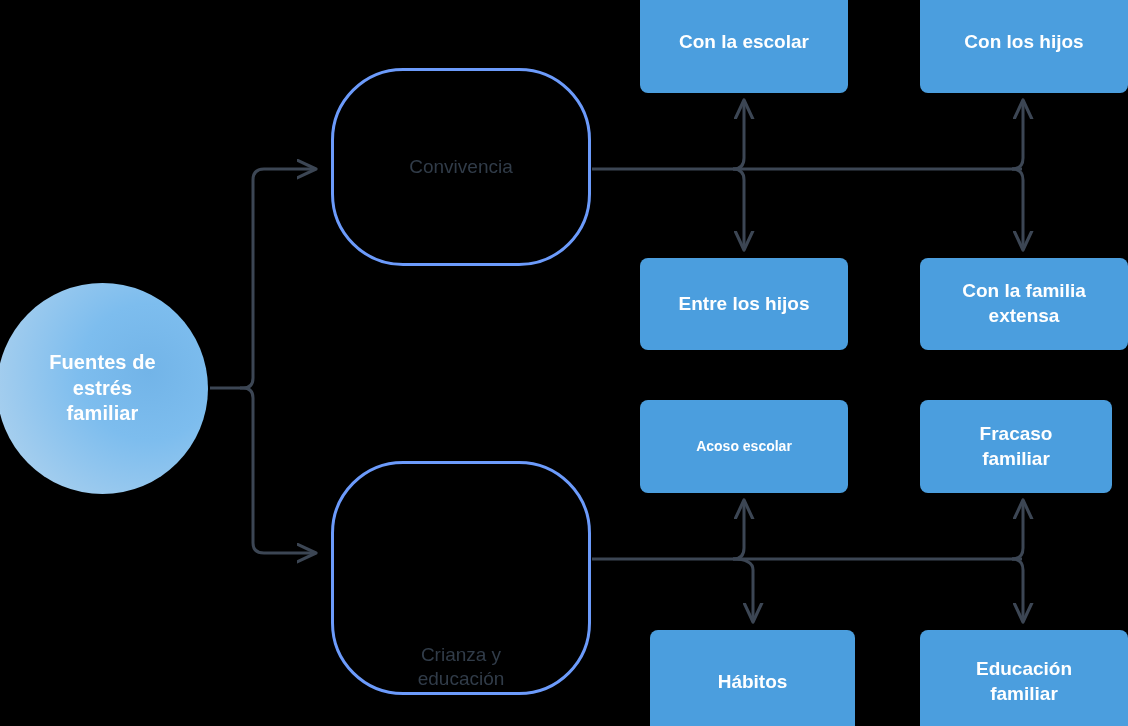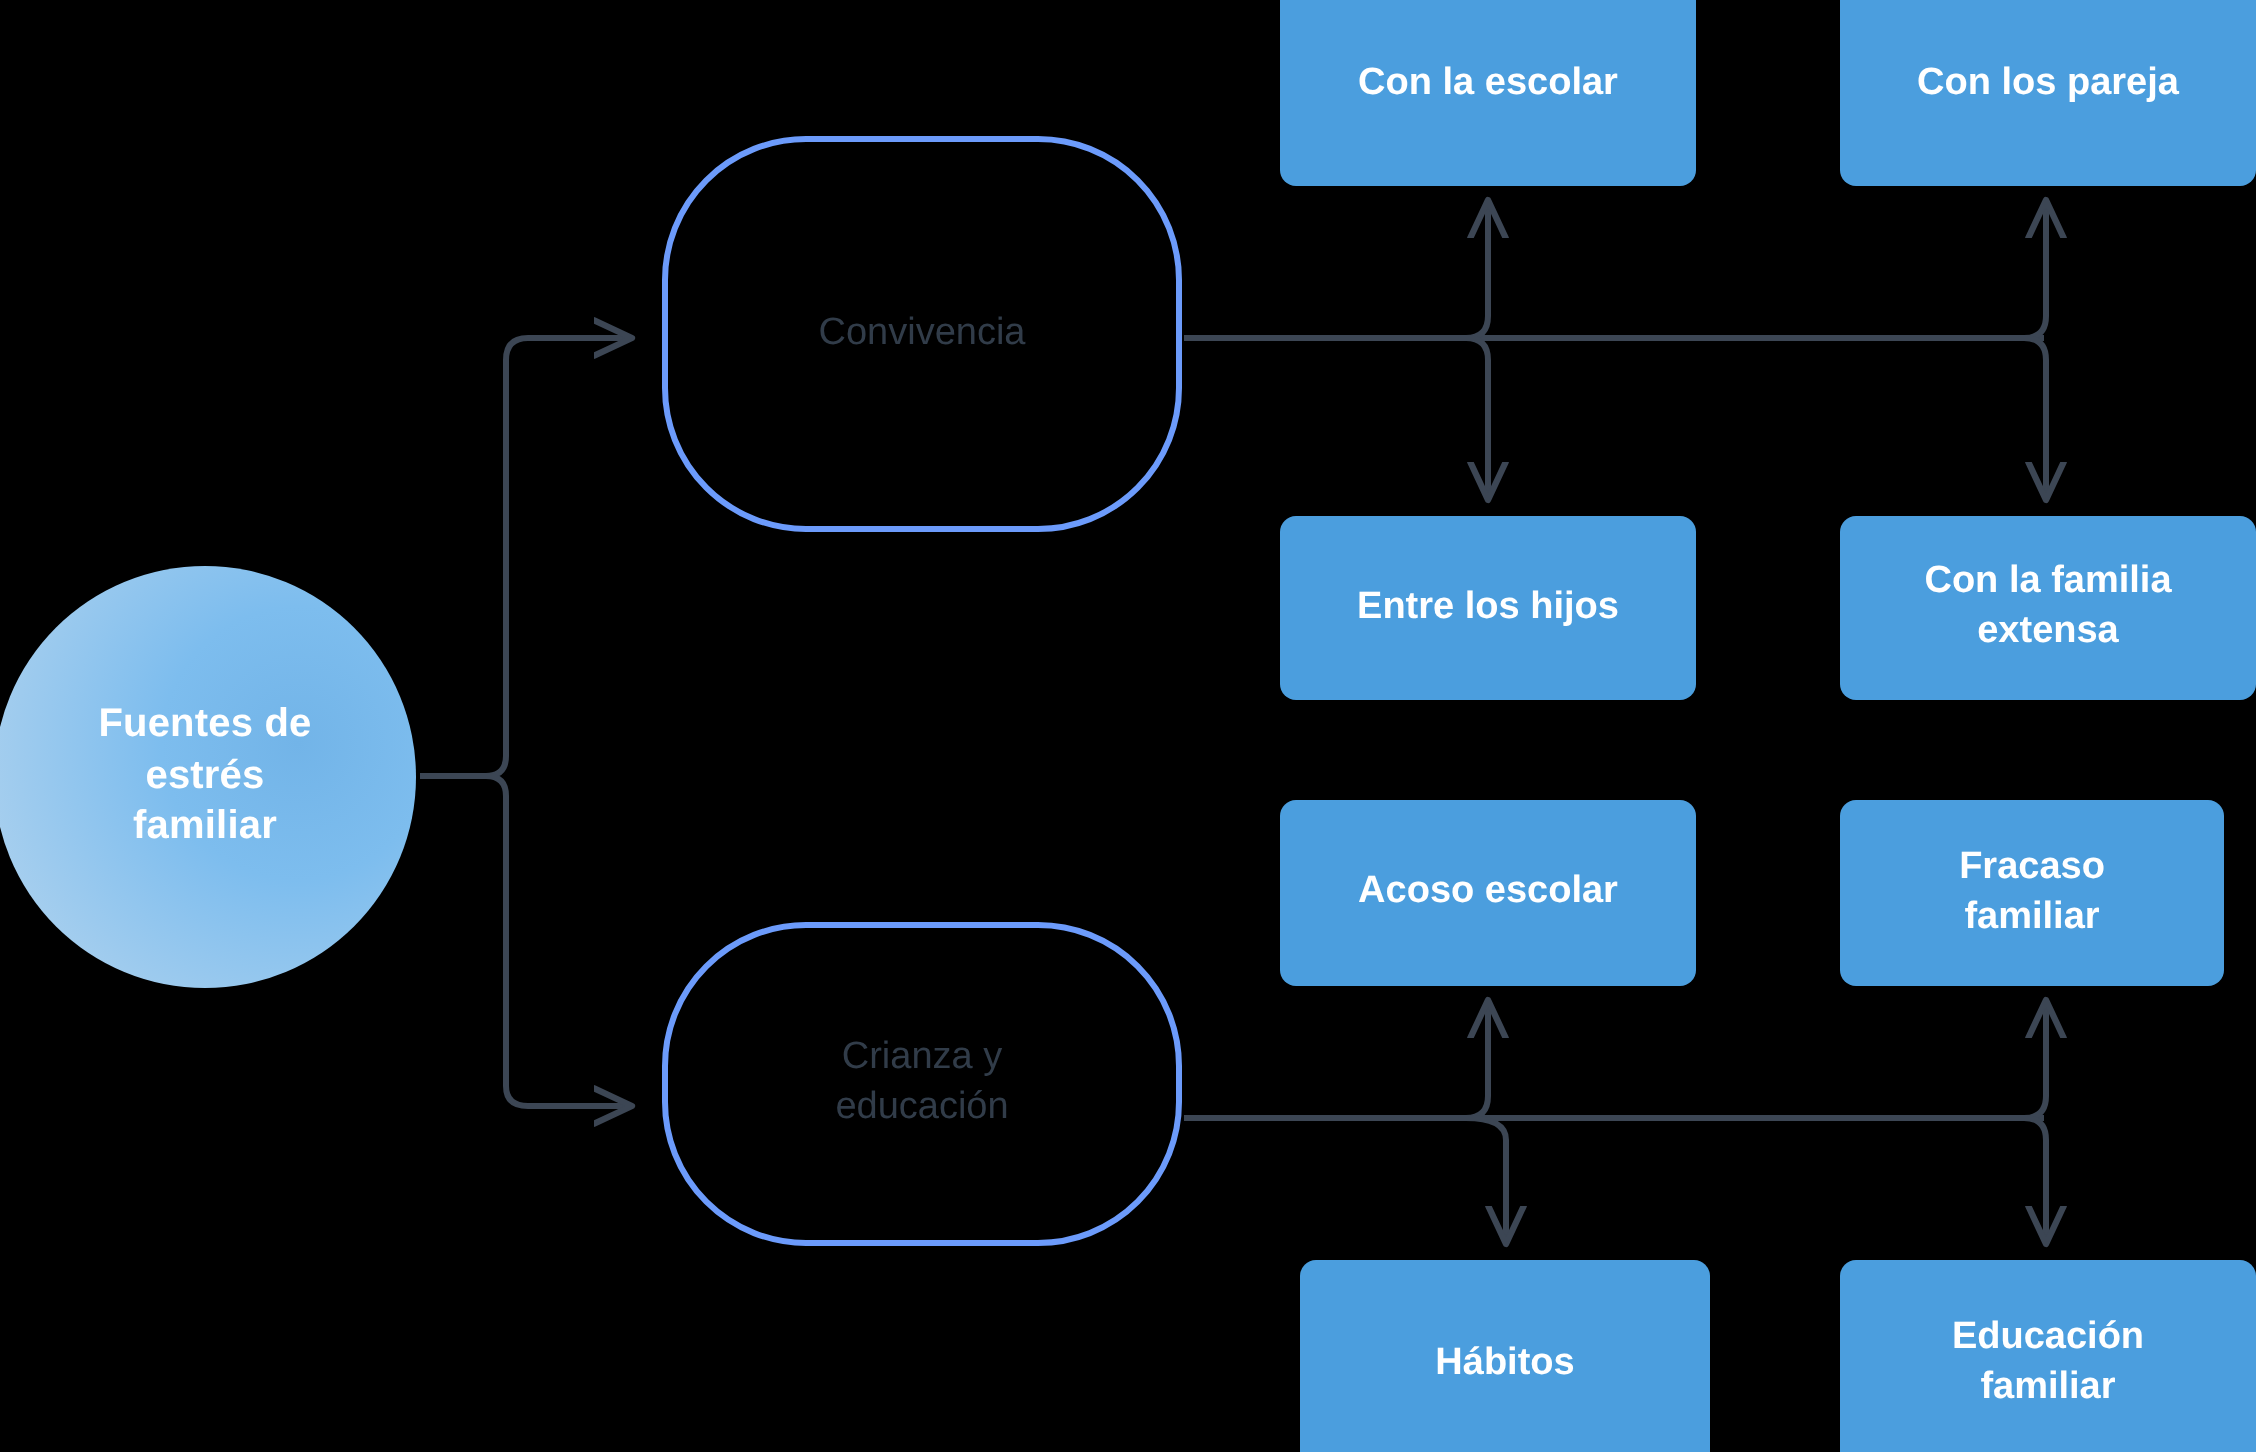--- a/index.html
+++ b/index.html
@@ -88,47 +88,47 @@
       <div>Fuentes de</div>
       <div>estrés</div>
       <div>familiar</div>
     </div>
   </div>
 
   <div class="branch-node" style="left:331px;top:68px;width:260px;height:198px;border-radius:72px;font-size:19px;">
     <span>Convivencia</span>
   </div>
 
-  <div class="branch-node" style="left:331px;top:461px;width:260px;height:162px;border-radius:72px;font-size:19px;">
+  <div class="branch-node" style="left:331px;top:461px;width:260px;height:234px;border-radius:72px;font-size:19px;align-items:flex-end;">
     <div>
       <div>Crianza y</div>
       <div>educación</div>
     </div>
   </div>
 
   <div class="leaf-box" style="left:640px;top:-8px;width:208px;height:101px;font-size:19px;">
     <span>Con la escolar</span>
   </div>
 
   <div class="leaf-box" style="left:920px;top:-8px;width:208px;height:101px;font-size:19px;">
-    <span>Con los pareja</span>
+    <span>Con los hijos</span>
   </div>
 
   <div class="leaf-box" style="left:640px;top:258px;width:208px;height:92px;font-size:19px;align-items:center;">
     <span>Entre los hijos</span>
   </div>
 
   <div class="leaf-box" style="left:920px;top:258px;width:208px;height:92px;font-size:19px;">
     <div>
       <div>Con la familia</div>
       <div>extensa</div>
     </div>
   </div>
 
-  <div class="leaf-box" style="left:640px;top:400px;width:208px;height:93px;font-size:19px;">
+  <div class="leaf-box" style="left:640px;top:400px;width:208px;height:93px;font-size:14px;">
     <span>Acoso escolar</span>
   </div>
 
   <div class="leaf-box" style="left:920px;top:400px;width:192px;height:93px;font-size:19px;">
     <div>
       <div>Fracaso</div>
       <div>familiar</div>
     </div>
   </div>
 

